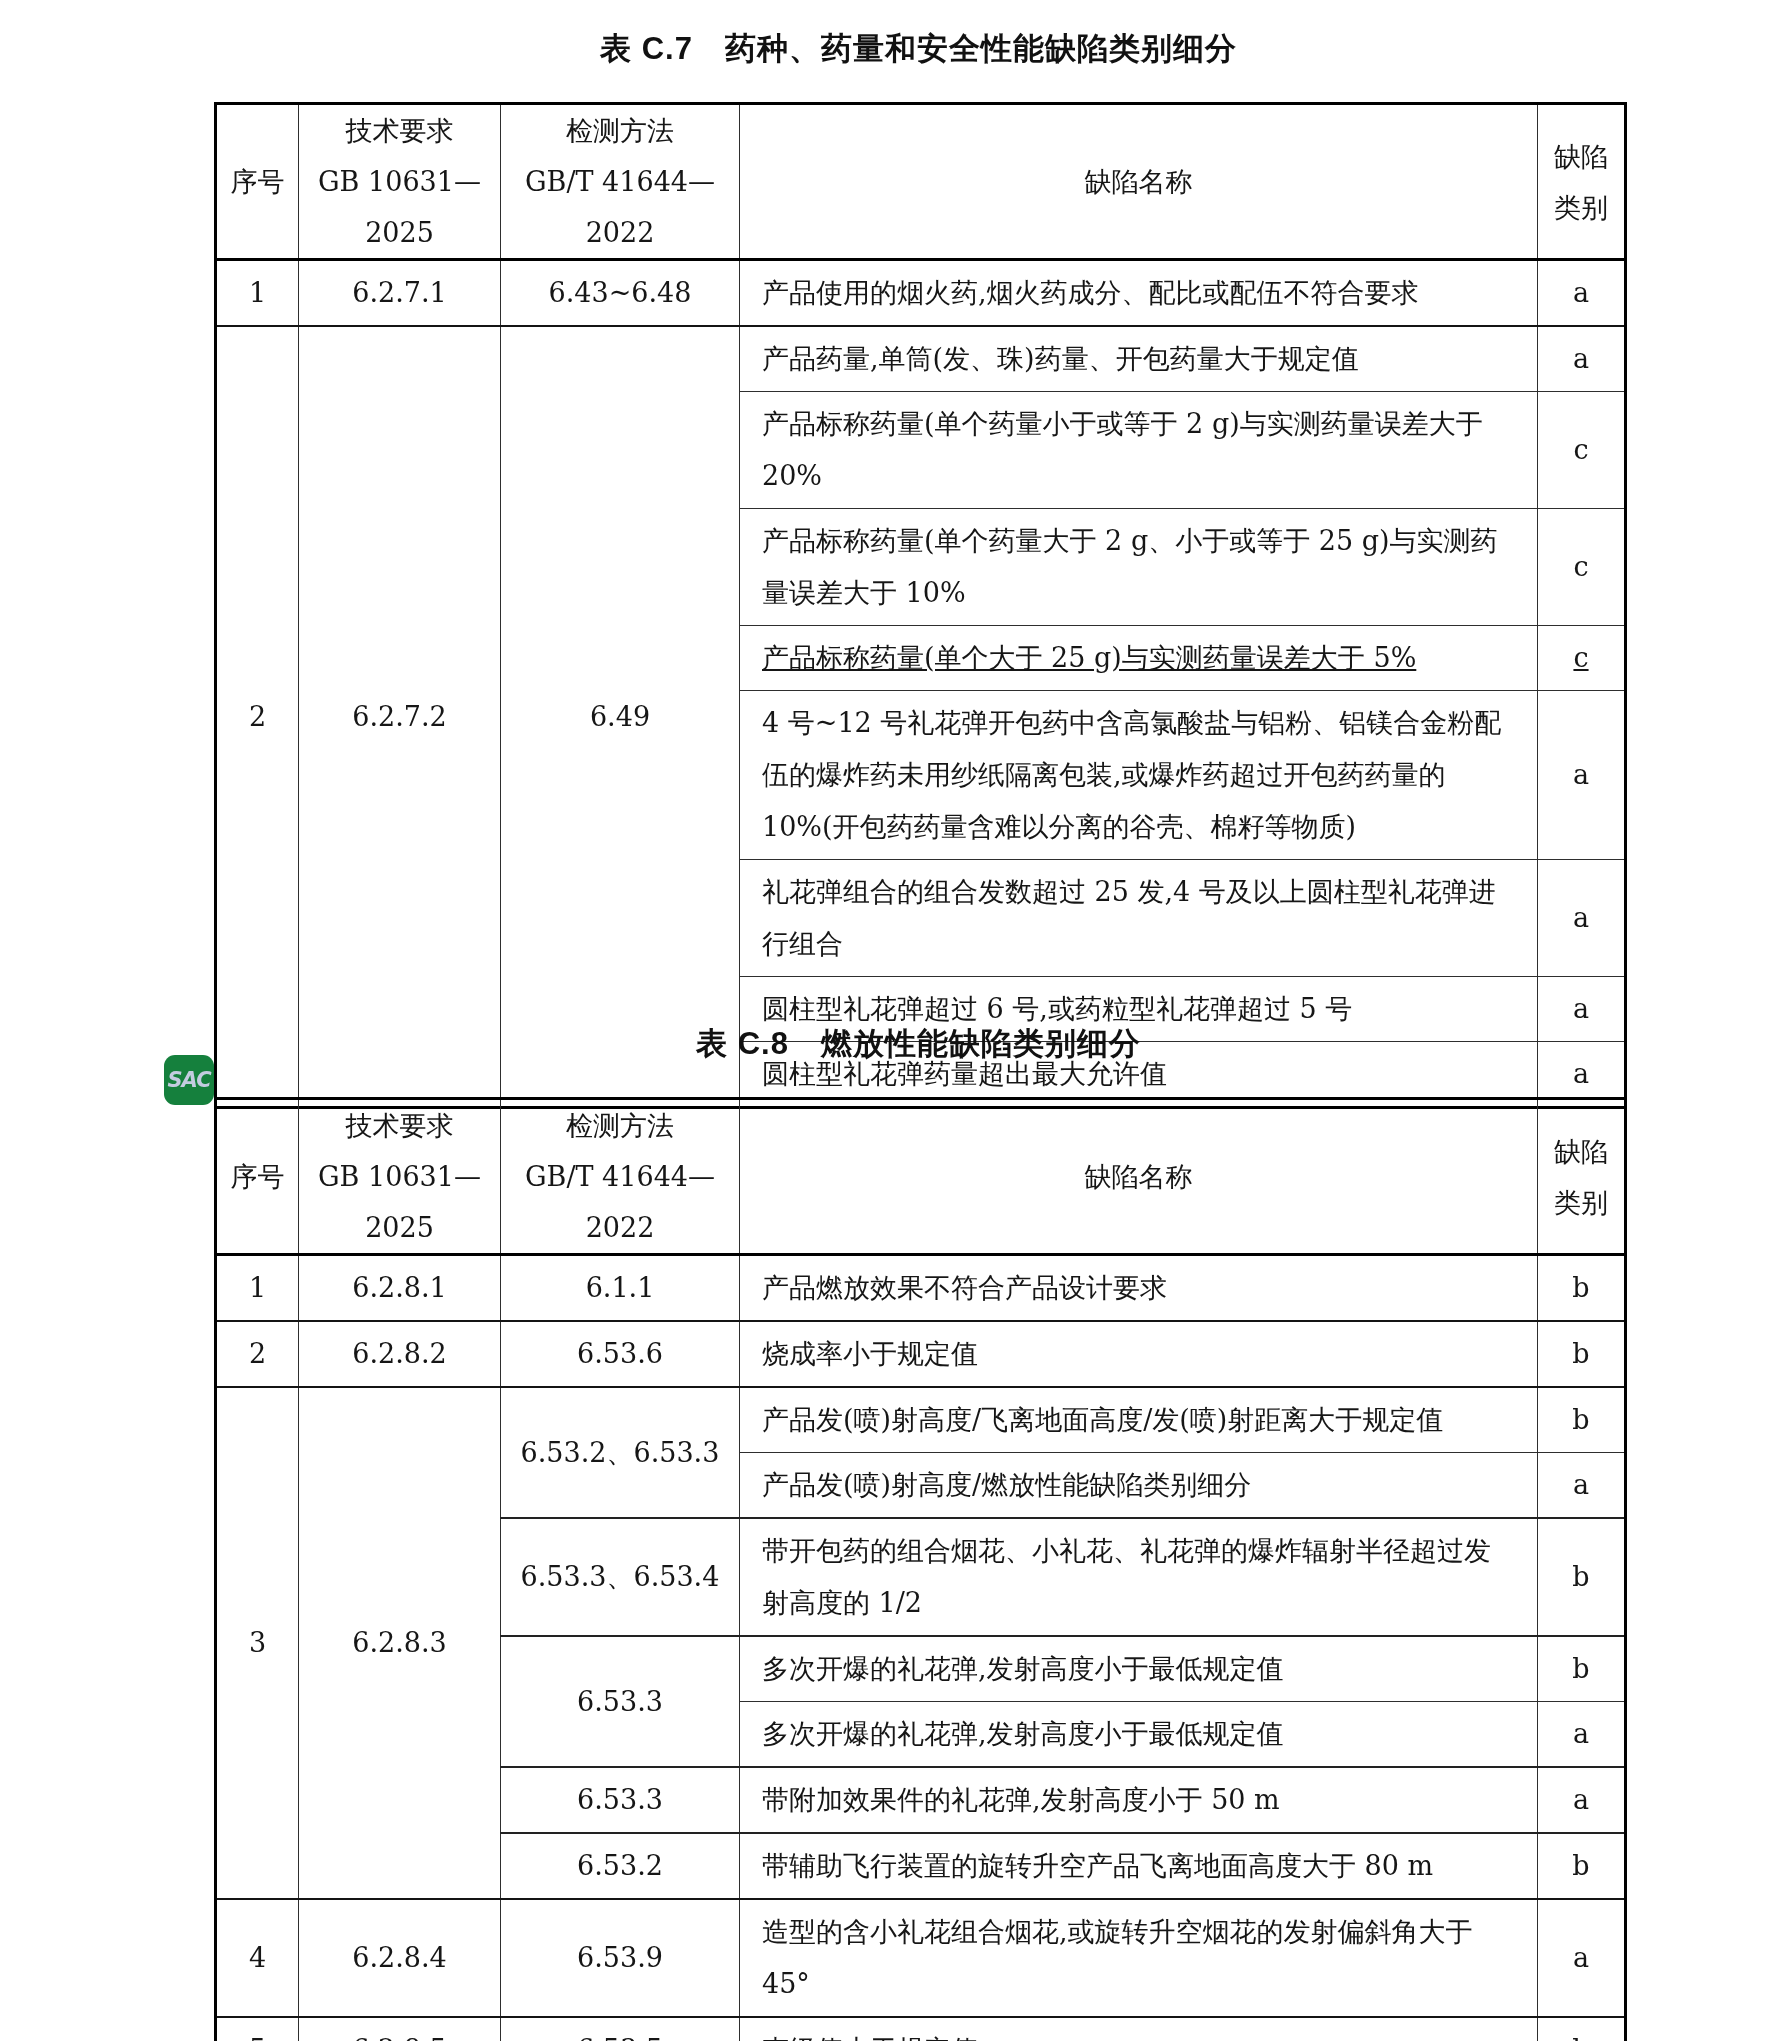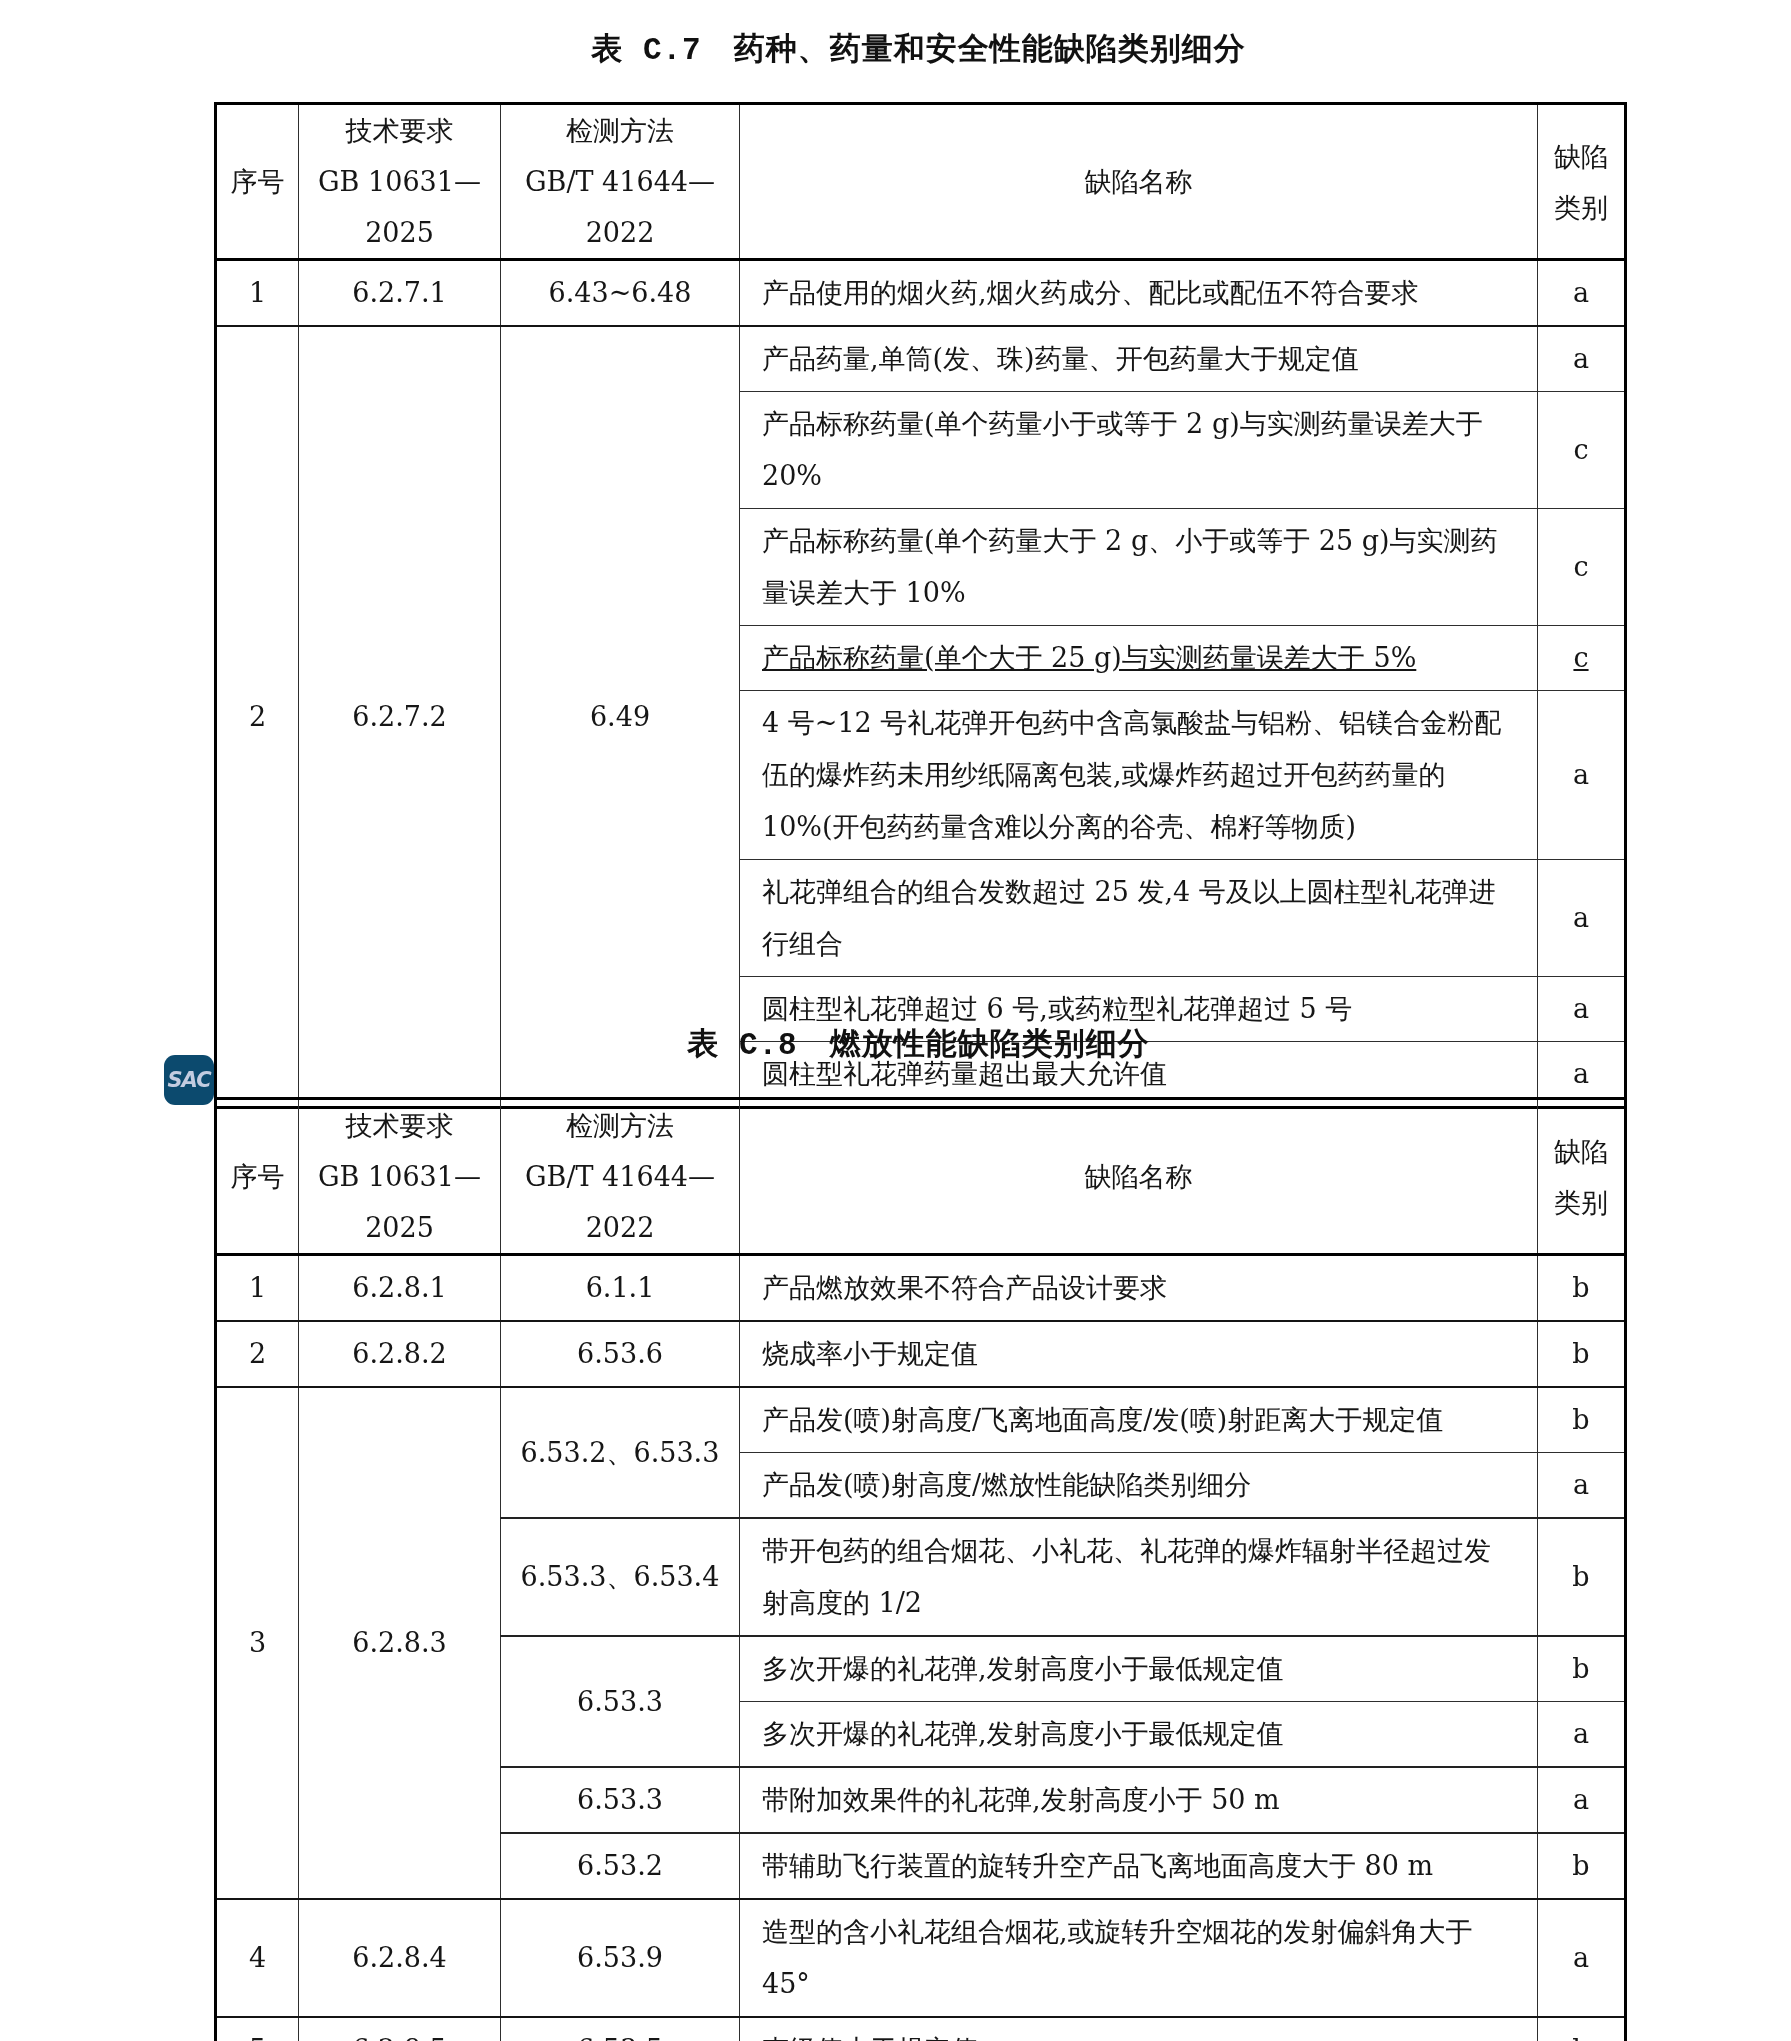--- a/index.html
+++ b/index.html
@@ -3,21 +3,21 @@
 <meta charset="utf-8">
 <style>
   html,body { margin:0; padding:0; background:#ffffff; }
   .page {
     position:relative; width:1791px; height:2042px; background:#ffffff;
     font-family:"DejaVu Serif","Liberation Serif",serif; color:#161616;
     overflow:hidden;
   }
   .tbl-title {
     position:absolute; left:214px; width:1409px; margin:0;
-    text-align:center; font-family:Liberation Mono, monospace;
+    text-align:center; font-family:Liberation Sans, sans-serif;
     font-weight:700; font-size:31px; letter-spacing:1px; color:#111;
   }
   #title-0 { top:28px; }
   #title-1 { top:1023px;text-align:center; }
 
   table.gb {
     position:absolute; left:214px; width:1409px;
     border-collapse:collapse; table-layout:fixed;
     border:3px solid #000;
   }
@@ -44,21 +44,21 @@
   td.c-name {
     text-align:left; padding:6px 28px 6px 22px; line-height:52px;
   }
   td.c-seq, td.c-req, td.c-method, td.c-cls { line-height:1.25; }
 
   tr.major td { border-top:2.5px solid #141414; }
   tr.mid td   { border-top:2px solid #222; }
 
   .watermark {
     position:absolute; left:164px; top:1055px; width:50px; height:50px;
-    border-radius:11px; background:#0c4a6e;
+    border-radius:11px; background:#15803d;
     display:flex; align-items:center; justify-content:center;
     font-family:"DejaVu Sans","Liberation Sans",sans-serif;
     font-style:italic; font-weight:800; font-size:21px;
     color:#c3cce0; letter-spacing:-1px;
   }
 </style>
 </head>
 <body>
 
 <div class="page">

